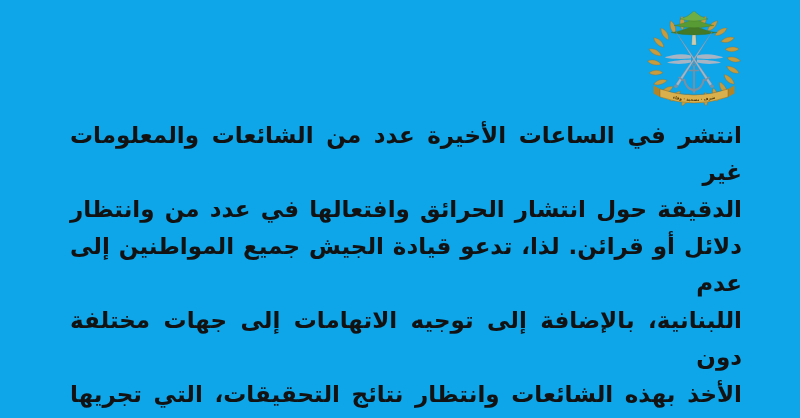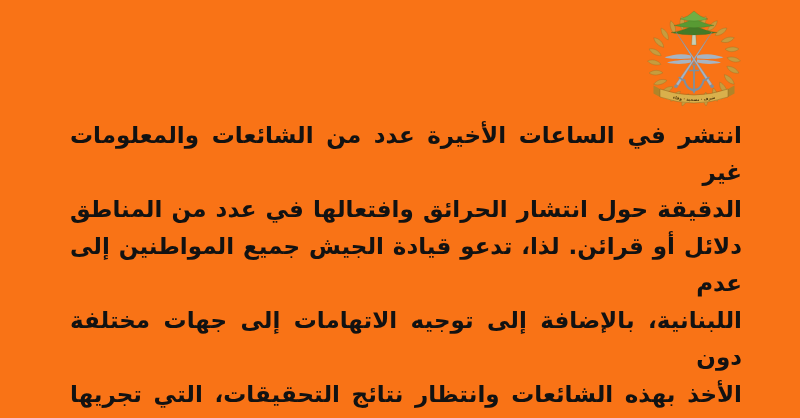--- a/index.html
+++ b/index.html
@@ -1,18 +1,18 @@
 <!DOCTYPE html>
 <html><head>
 <meta charset="utf-8">
 <style>
   html,body{margin:0;padding:0;}
   body{width:800px;height:418px;background:#ffffff;overflow:hidden;
        font-family:"DejaVu Sans",sans-serif;}
-  .page{position:relative;width:800px;height:418px;background:#f97316;}
+  .page{position:relative;width:800px;height:418px;background:#0ea5e9;}
 
   
   .emblem{position:absolute;left:644px;top:7px;width:100px;height:100px;}
   .emblem svg{display:block;width:100%;height:100%;}
   [data-name="wreath"] use{stroke:#8F6B24;stroke-width:.3;}
   [data-name="cedar-tree"] path{stroke:#2F5A1C;stroke-width:.2;}
   [data-name="sword-blade"]{stroke:#76899C;stroke-width:.35;}
   [data-name="motto-banner-band"]{stroke:#8A6520;stroke-width:.45;}
   [data-name="emblem-motto-text"]{font-family:"DejaVu Sans",sans-serif;
        font-size:4.2px;font-weight:bold;letter-spacing:.2px;}
@@ -98,20 +98,20 @@
         <path data-name="motto-banner-band" d="M16,82 Q50,94 84,82 L84,90 Q50,102 16,90 Z" fill="#D9B04C"></path>
         <text data-name="emblem-motto-text" fill="#4A3208">
           <textPath href="#bcurve" startOffset="50%" text-anchor="middle" data-name="emblem-motto">شرف · تضحية · وفاء</textPath>
         </text>
       </g>
     </svg>
   </div>
 
   <div class="statement" dir="rtl" data-name="statement-text">
     <div class="s-line" data-name="statement-line">انتشر في الساعات الأخيرة عدد من الشائعات والمعلومات غير</div>
-    <div class="s-line" data-name="statement-line">الدقيقة حول انتشار الحرائق وافتعالها في عدد من المناطق</div>
+    <div class="s-line" data-name="statement-line">الدقيقة حول انتشار الحرائق وافتعالها في عدد من وانتظار</div>
     <div class="s-line" data-name="statement-line">دلائل أو قرائن. لذا، تدعو قيادة الجيش جميع المواطنين إلى عدم</div>
     <div class="s-line" data-name="statement-line">اللبنانية، بالإضافة إلى توجيه الاتهامات إلى جهات مختلفة دون</div>
     <div class="s-line" data-name="statement-line">الأخذ بهذه الشائعات وانتظار نتائج التحقيقات، التي تجريها المراجع</div>
 
   </div>
 
 </div>
 
 </body></html>

